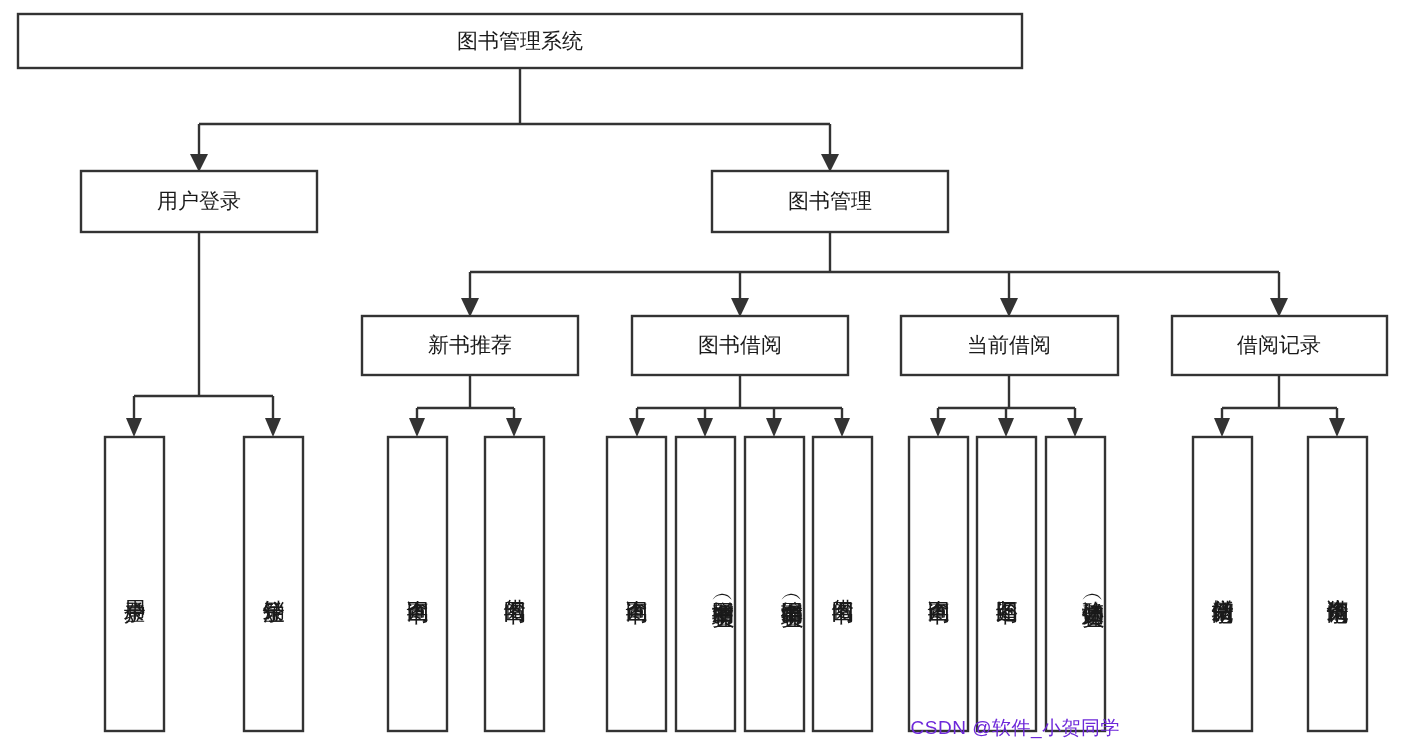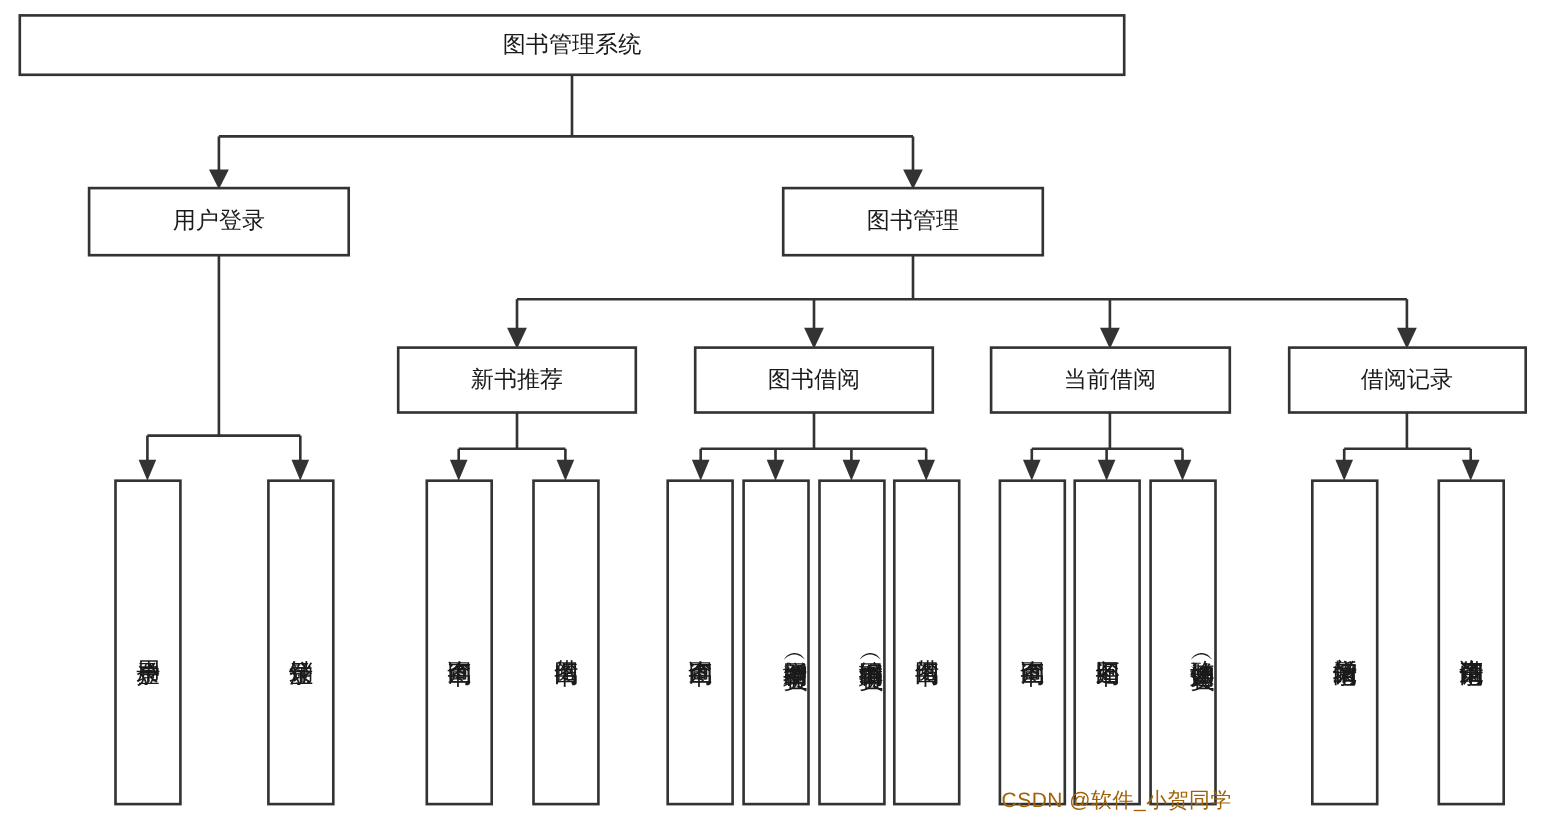--- a/index.html
+++ b/index.html
@@ -66,21 +66,21 @@
   }
   .leaf-label.centered {
     align-items: center;
   }
   .watermark {
     position: absolute;
     right: 12px;
     bottom: 6px;
     font-family: "Liberation Sans", "DejaVu Sans", sans-serif;
     font-size: 19px;
-    color: #a16207;
+    color: #6d28d9;
     letter-spacing: 0.5px;
     white-space: nowrap;
     user-select: none;
   }
 </style>
 </head>
 <body>
 
 <div id="diagram-root">
 

